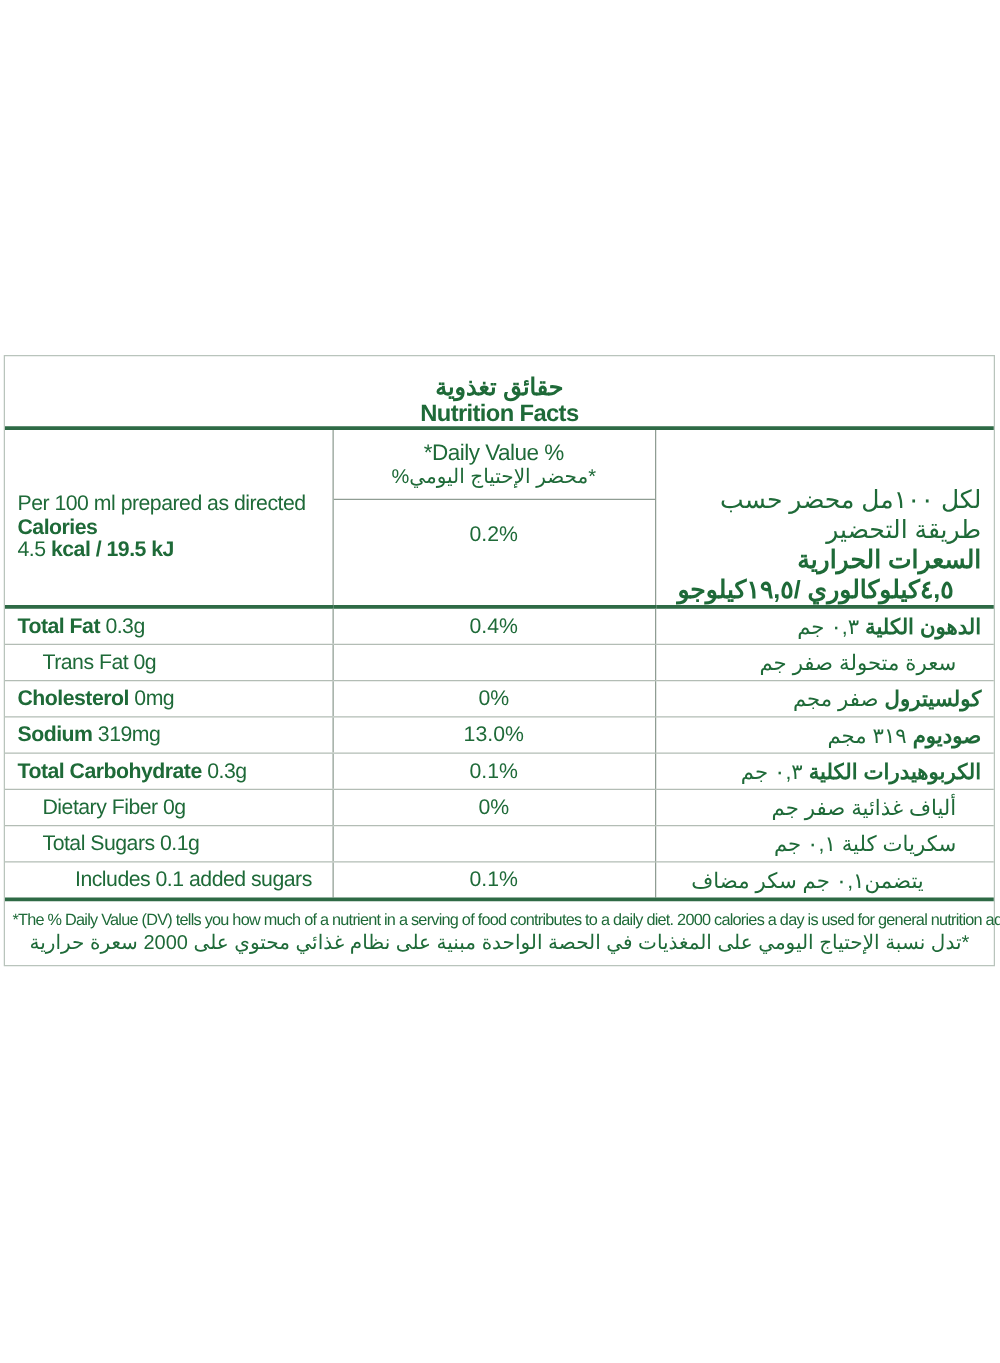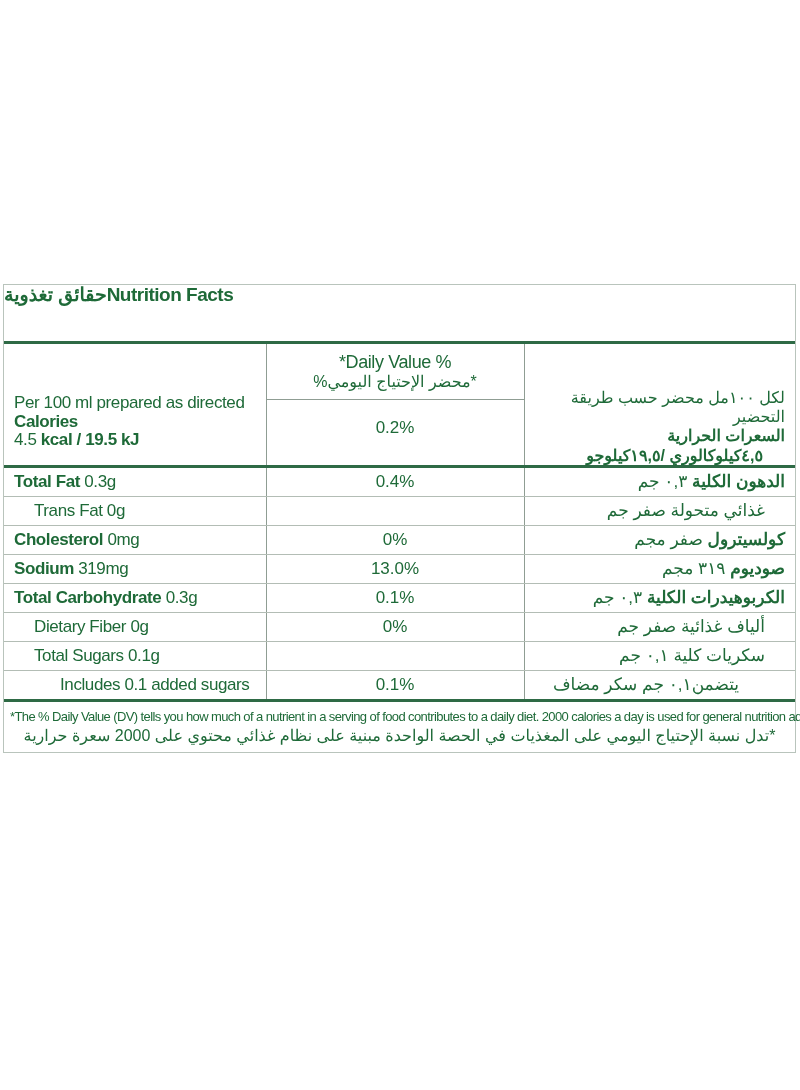--- a/index.html
+++ b/index.html
@@ -1,18 +1,18 @@
 <!DOCTYPE html>
 <html><head>
   <meta charset="utf-8">
   <style>
     html, body { margin: 0; padding: 0; background: #ffffff; }
     body { width: 800px; height: 1090px; position: relative; font-family: "Liberation Sans", sans-serif; color: #1e6a38; }
     .label { position: absolute; left: 3px; top: 284px; width: 793px; border: 1px solid #b9c4bc; box-sizing: border-box; background: #ffffff; }
-    .title { height: 56px; text-align: center; border-bottom: 3px solid #2e6a45; display: flex; flex-direction: row; justify-content: flex-start; line-height: 1; }
+    .title { height: 56px; text-align: center; border-bottom: 3px solid #2e6a45; display: flex; flex-direction: column; justify-content: flex-end; line-height: 1; }
     .title .ar { font-size: 19px; font-weight: bold; margin-bottom: 2px; }
     .title .en { font-size: 19px; font-weight: bold; letter-spacing: -0.5px; font-family: "Liberation Sans Narrow", "Liberation Sans", sans-serif; }
     table { width: 100%; border-collapse: collapse; table-layout: fixed; }
     td { padding: 0; vertical-align: middle; font-size: 17px; }
     col.c1 { width: 262px; }
     col.c2 { width: 258px; }
     col.c3 { width: auto; }
     td.mid { text-align: center; border-left: 1px solid #8f9d93; border-right: 1px solid #8f9d93; }
     td.en { padding-left: 10px; letter-spacing: -0.4px; }
     td.ar { direction: rtl; text-align: right; padding-right: 10px; }
@@ -22,21 +22,21 @@
     .ind1 { padding-left: 30px !important; }
     .ind2 { padding-left: 56px !important; }
     .ard1 { padding-right: 30px !important; }
     .ard2 { padding-right: 56px !important; }
     .head-block td { border-bottom: 3px solid #2e6a45; }
     .dv-head { height: 55px; border-bottom: 1px solid #8f9d93; display: flex; flex-direction: column; justify-content: center; line-height: 1.15; }
     .dv-head .e { font-size: 18px; letter-spacing: -0.4px; }
     .dv-head .a { font-size: 16px; direction: rtl; }
     .dv-val { height: 56px; display: flex; align-items: center; justify-content: center; }
     .per-en { padding-top: 50px; line-height: 1.1; font-size: 17px; }
-    .per-ar { padding-top: 44px; line-height: 1.2; font-size: 16px; }
+    .per-ar { padding-top: 44px; line-height: 1.2; font-size: 20px; }
     .footer { border-top: 3px solid #2e6a45; padding: 7px 6px 6px; text-align: center; line-height: 1.3; }
     .footer .e { font-size: 13px; letter-spacing: -0.6px; white-space: nowrap; }
     .footer .a { font-size: 16px; direction: rtl; }
   </style>
 </head>
 <body>
 
 <div class="label">
   <div class="title">
     <div class="ar">حقائق تغذوية</div>
@@ -75,21 +75,21 @@
     </tr>
 
     <tr class="row">
       <td class="en"><span class="b">Total Fat</span><span> 0.3g</span></td>
       <td class="mid">0.4%</td>
       <td class="ar"><span class="b">الدهون الكلية</span><span> ٠,٣ جم</span></td>
     </tr>
     <tr class="row">
       <td class="en ind1">Trans Fat 0g</td>
       <td class="mid"></td>
-      <td class="ar ard1">غذائي متحولة صفر جم</td>
+      <td class="ar ard1">سعرة متحولة صفر جم</td>
     </tr>
     <tr class="row">
       <td class="en"><span class="b">Cholesterol</span><span> 0mg</span></td>
       <td class="mid">0%</td>
       <td class="ar"><span class="b">كولسيترول</span><span> صفر مجم</span></td>
     </tr>
     <tr class="row">
       <td class="en"><span class="b">Sodium</span><span> 319mg</span></td>
       <td class="mid">13.0%</td>
       <td class="ar"><span class="b">صوديوم</span><span> ٣١٩ مجم</span></td>

